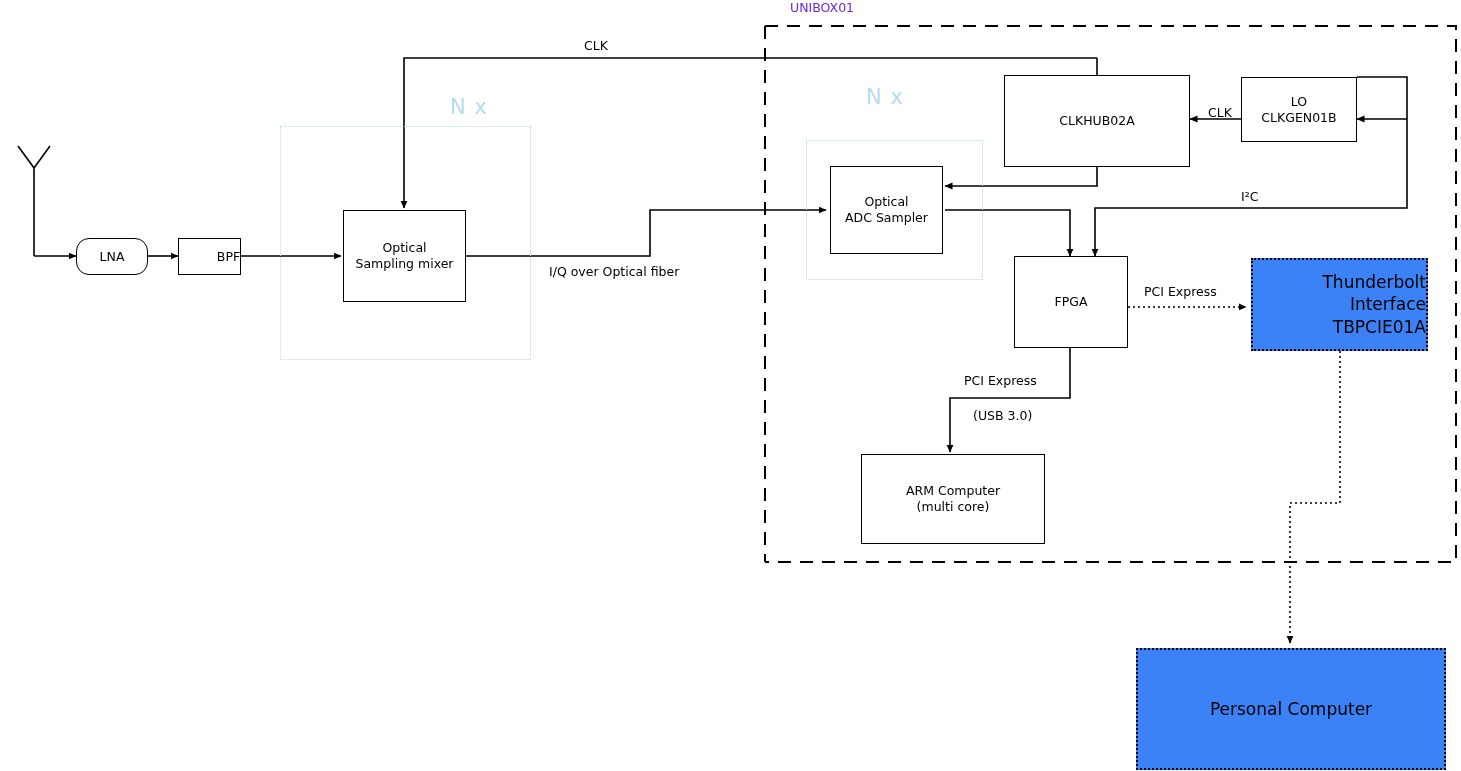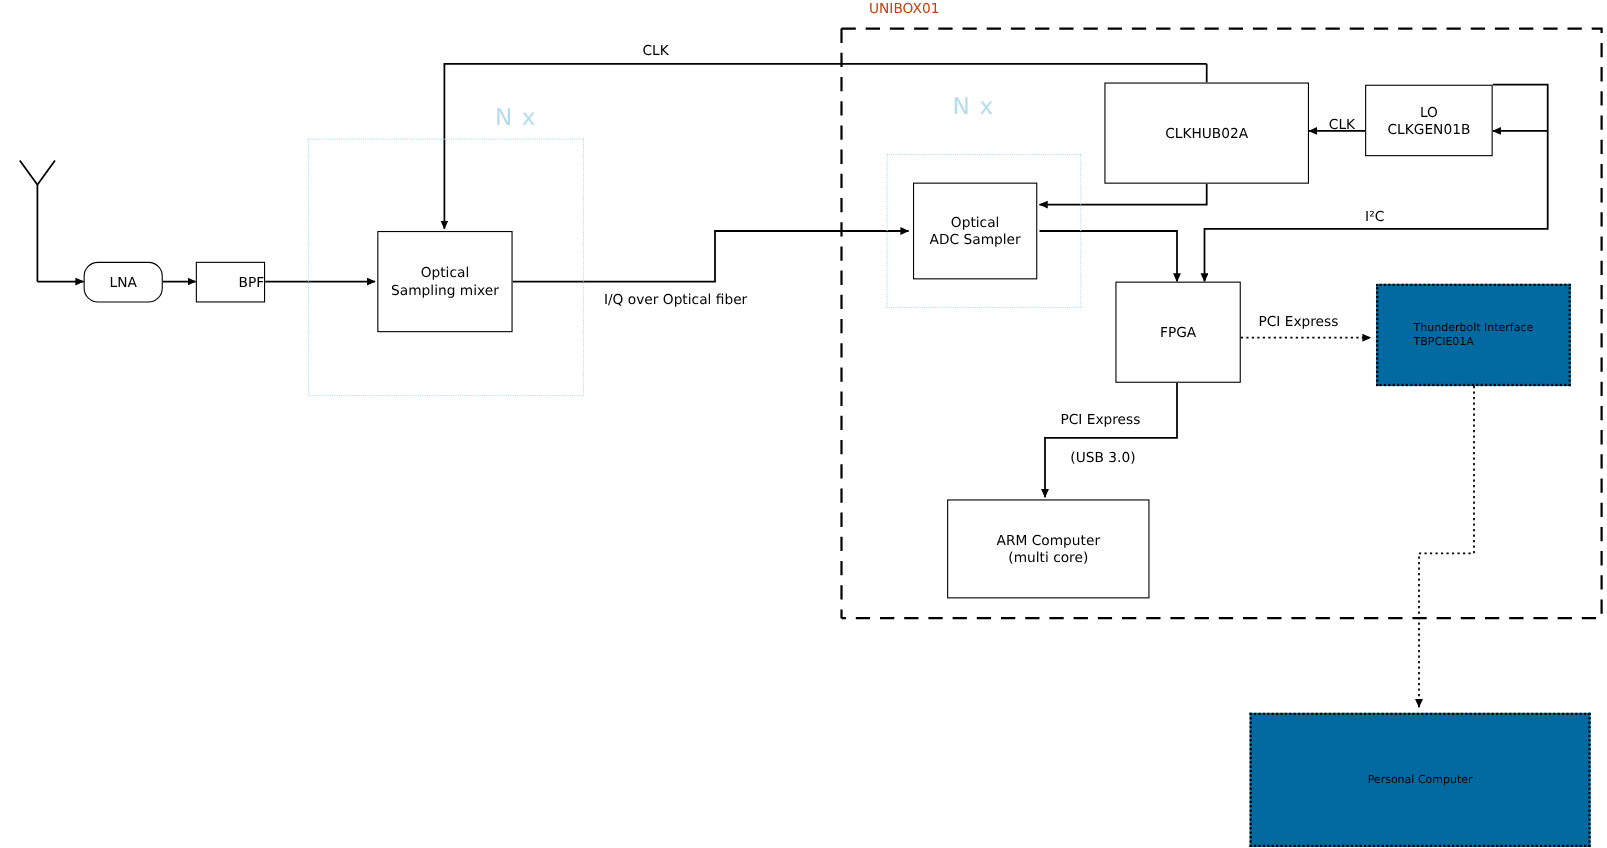--- a/index.html
+++ b/index.html
@@ -32,27 +32,27 @@
     justify-content: center;
     text-align: center;
     font-size: 12.5px;
     color: #000000;
     line-height: 1.25;
     white-space: pre-line;
   }
   .box-dotted {
     position: absolute;
     border: 2px dotted #000000;
-    background: #0369a1;
+    background: #3b82f6;
     box-sizing: border-box;
     display: flex;
     align-items: center;
     justify-content: center;
-    text-align: left;
-    font-size: 10px;
+    text-align: right;
+    font-size: 17px;
     color: #000000;
     line-height: 1.3;
     white-space: pre-line;
   }
   .nx-group {
     position: absolute;
     border: 1.4px dotted #b8dcef;
     box-sizing: border-box;
     background: transparent;
   }
@@ -64,21 +64,21 @@
   }
   .label {
     position: absolute;
     font-size: 12.5px;
     color: #000000;
     white-space: pre;
   }
   .unibox-label {
     position: absolute;
     font-size: 12.5px;
-    color: #c2410c;
+    color: #6d28d9;
   }
 </style>
 </head>
 <body>
 
 <div id="canvas">
 
   <svg class="layer" xmlns="http://www.w3.org/2000/svg">
     <defs>
       <marker id="arrow" markerWidth="9" markerHeight="9" refX="7.5" refY="3.6" orient="auto" markerUnits="userSpaceOnUse">

